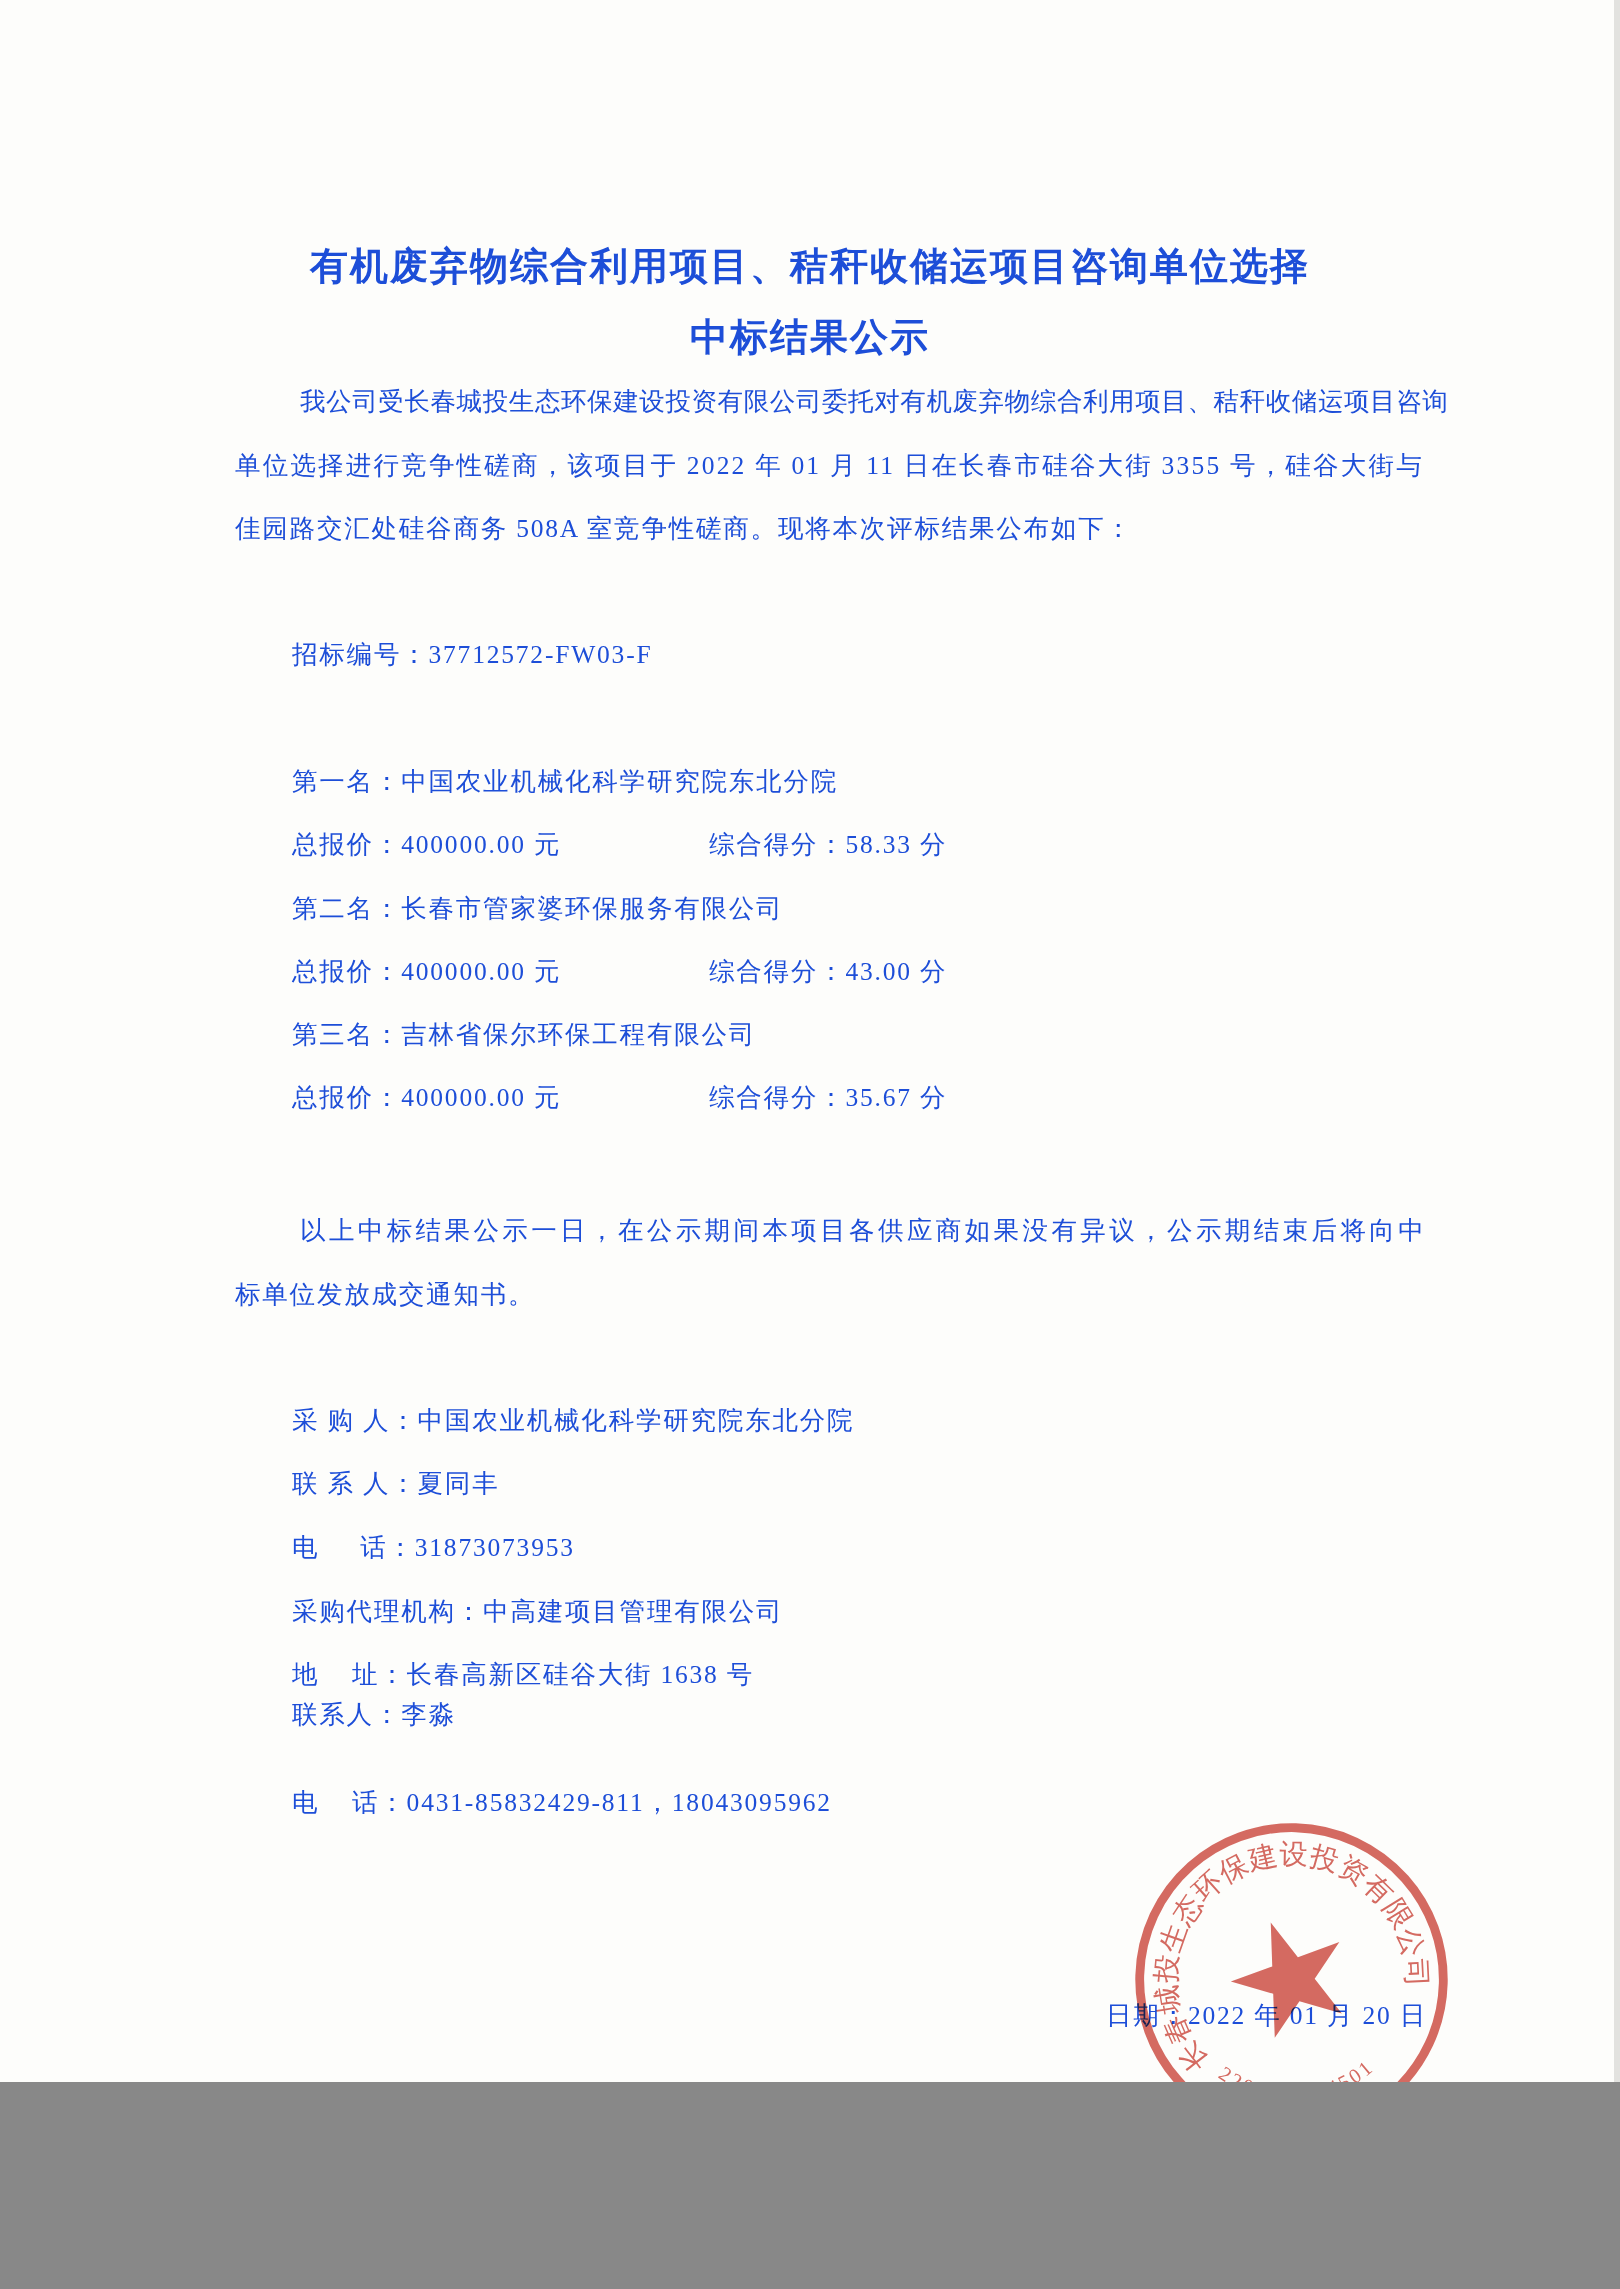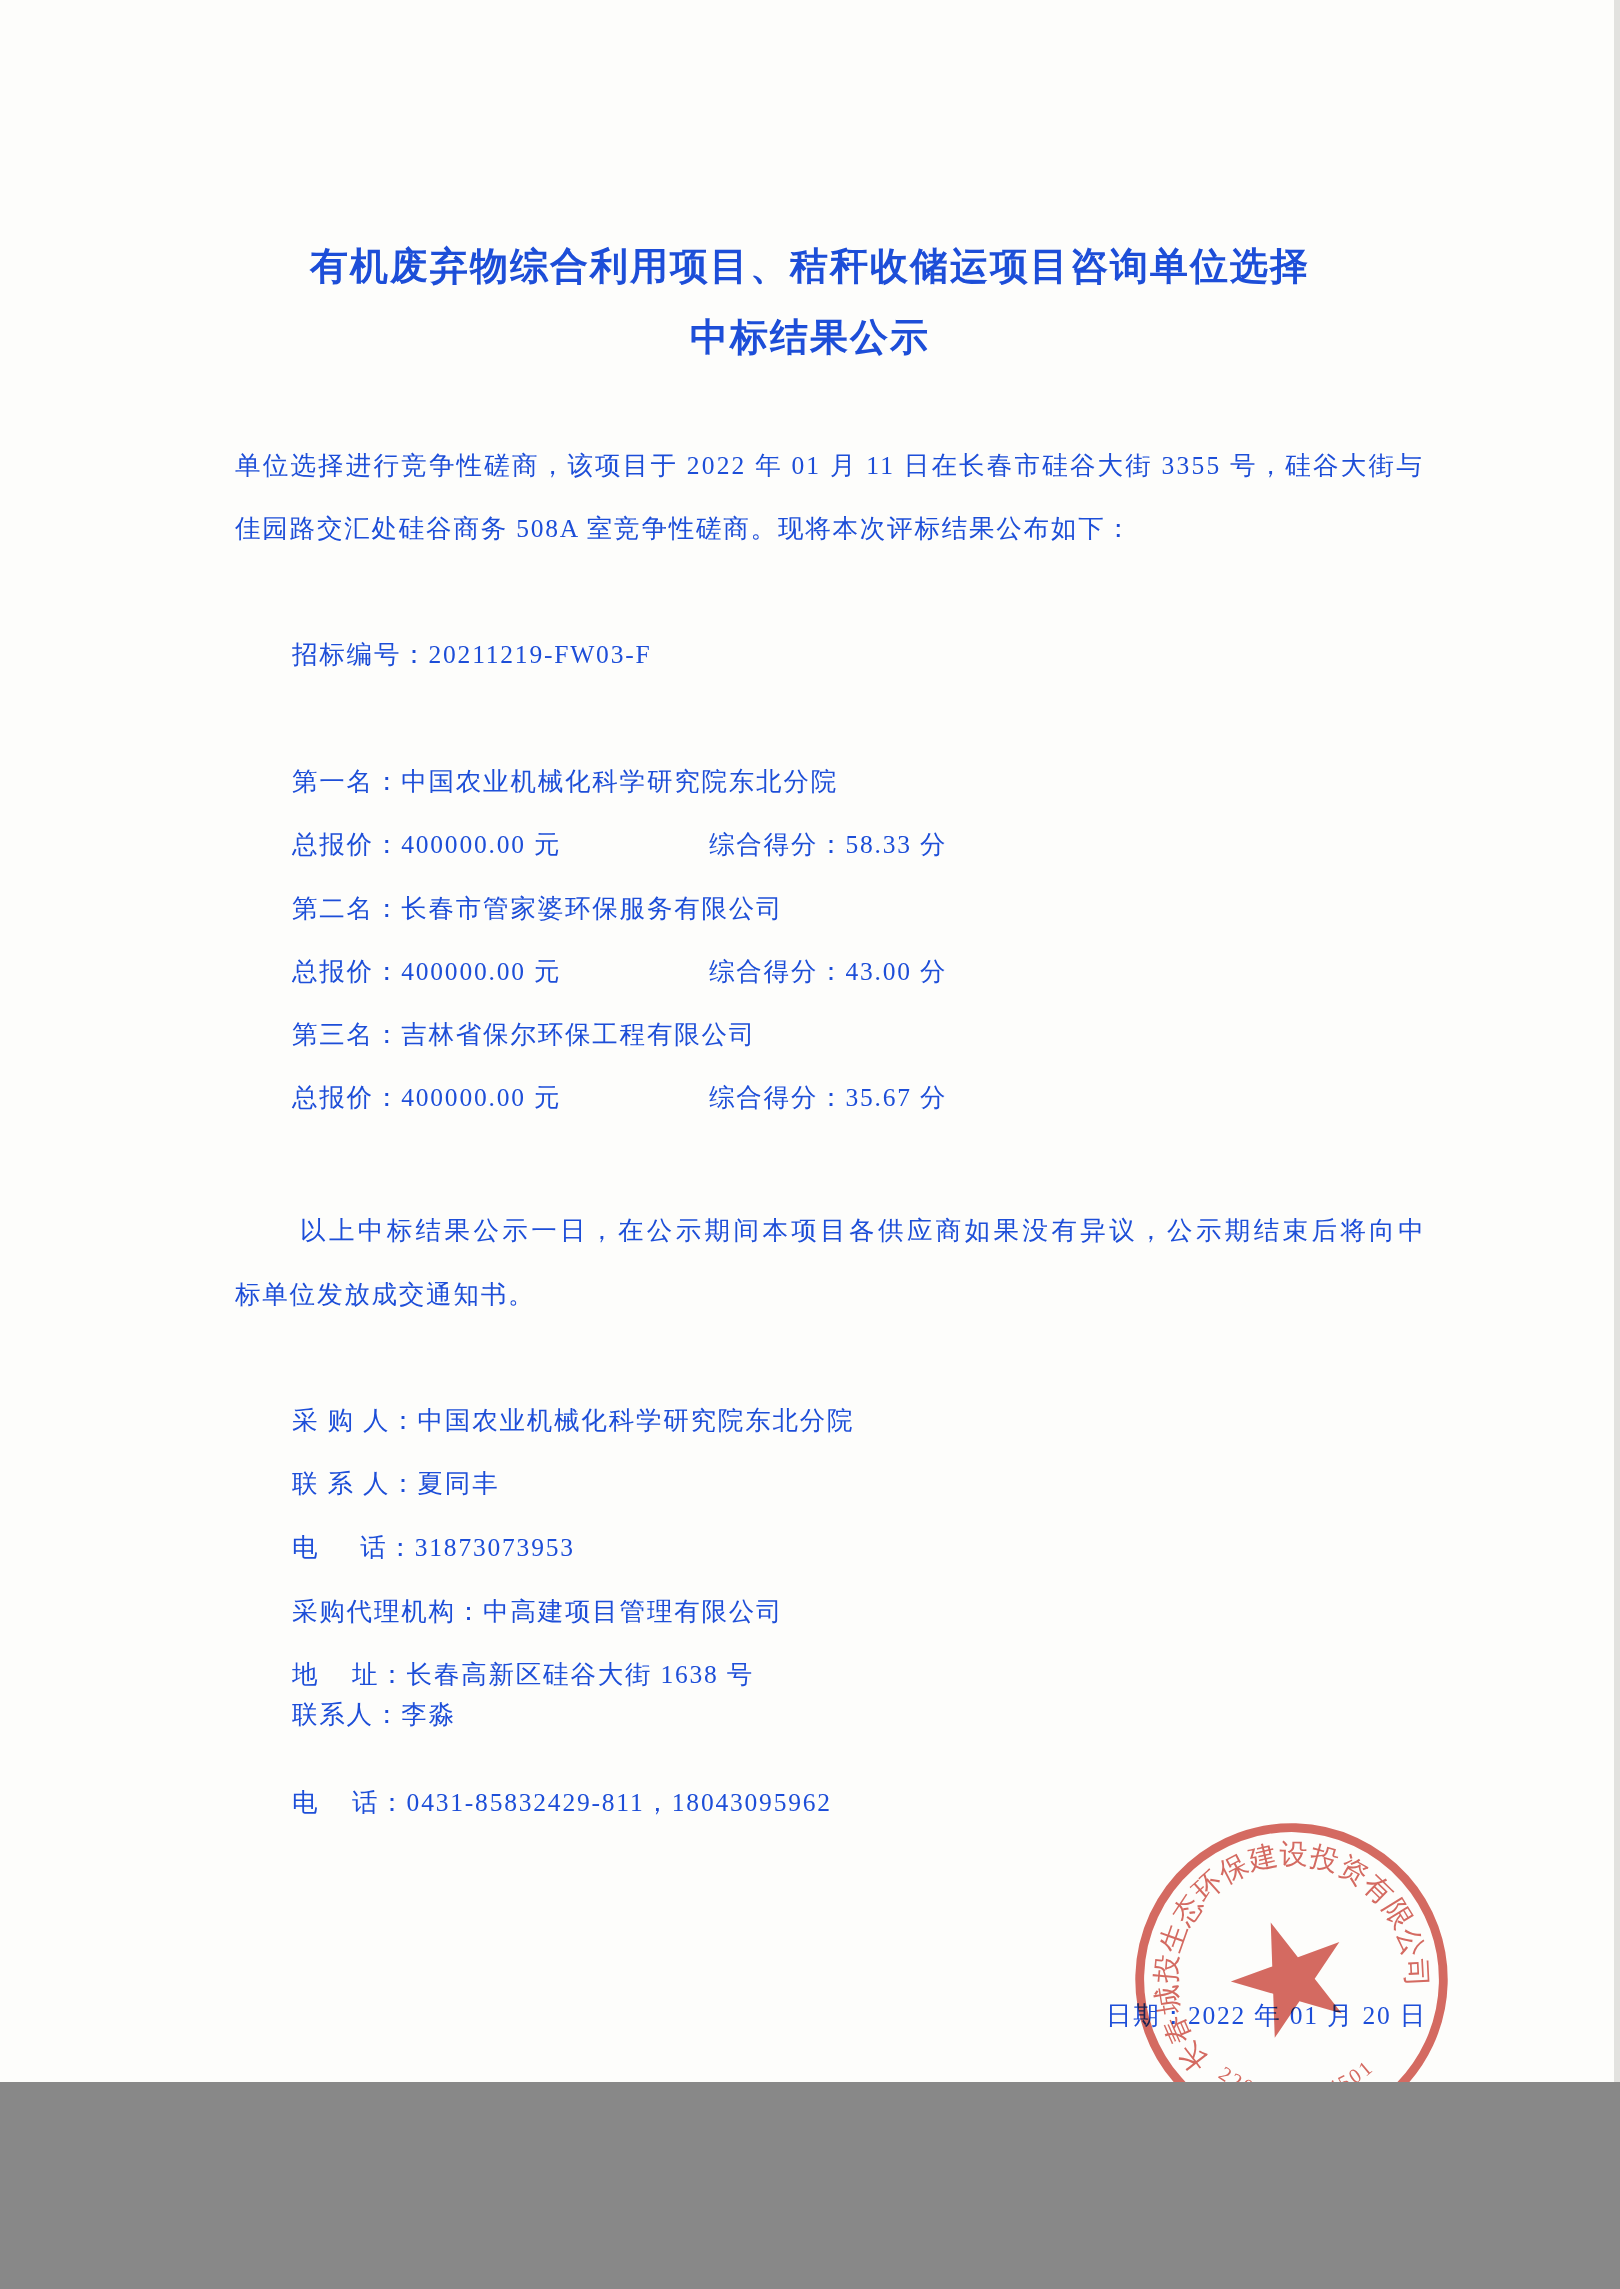--- a/index.html
+++ b/index.html
@@ -50,24 +50,25 @@
   }
 </style>
 </head>
 <body>
 
 <div class="page">
 
   <div class="title" style="top:241px">有机废弃物综合利用项目、秸秆收储运项目咨询单位选择</div>
   <div class="title" style="top:312px">中标结果公示</div>
 
+  <div class="line" style="left:300px;top:386px;letter-spacing:0.6px">我公司受长春城投生态环保建设投资有限公司委托对有机废弃物综合利用项目、秸秆收储运项目咨询</div>
   <div class="line" style="left:235px;top:450px;letter-spacing:2.2px">单位选择进行竞争性磋商，该项目于 2022 年 01 月 11 日在长春市硅谷大街 3355 号，硅谷大街与</div>
   <div class="line" style="left:235px;top:513px">佳园路交汇处硅谷商务 508A 室竞争性磋商。现将本次评标结果公布如下：</div>
 
-  <div class="line" style="left:292px;top:639px">招标编号：20211219-FW03-F</div>
+  <div class="line" style="left:292px;top:639px">招标编号：37712572-FW03-F</div>
 
   <div class="line" style="left:292px;top:766px">第一名：中国农业机械化科学研究院东北分院</div>
   <div class="line" style="left:292px;top:829px">总报价：400000.00 元</div>
   <div class="line" style="left:709px;top:829px">综合得分：58.33 分</div>
 
   <div class="line" style="left:292px;top:893px">第二名：长春市管家婆环保服务有限公司</div>
   <div class="line" style="left:292px;top:956px">总报价：400000.00 元</div>
   <div class="line" style="left:709px;top:956px">综合得分：43.00 分</div>
 
   <div class="line" style="left:292px;top:1019px">第三名：吉林省保尔环保工程有限公司</div>

